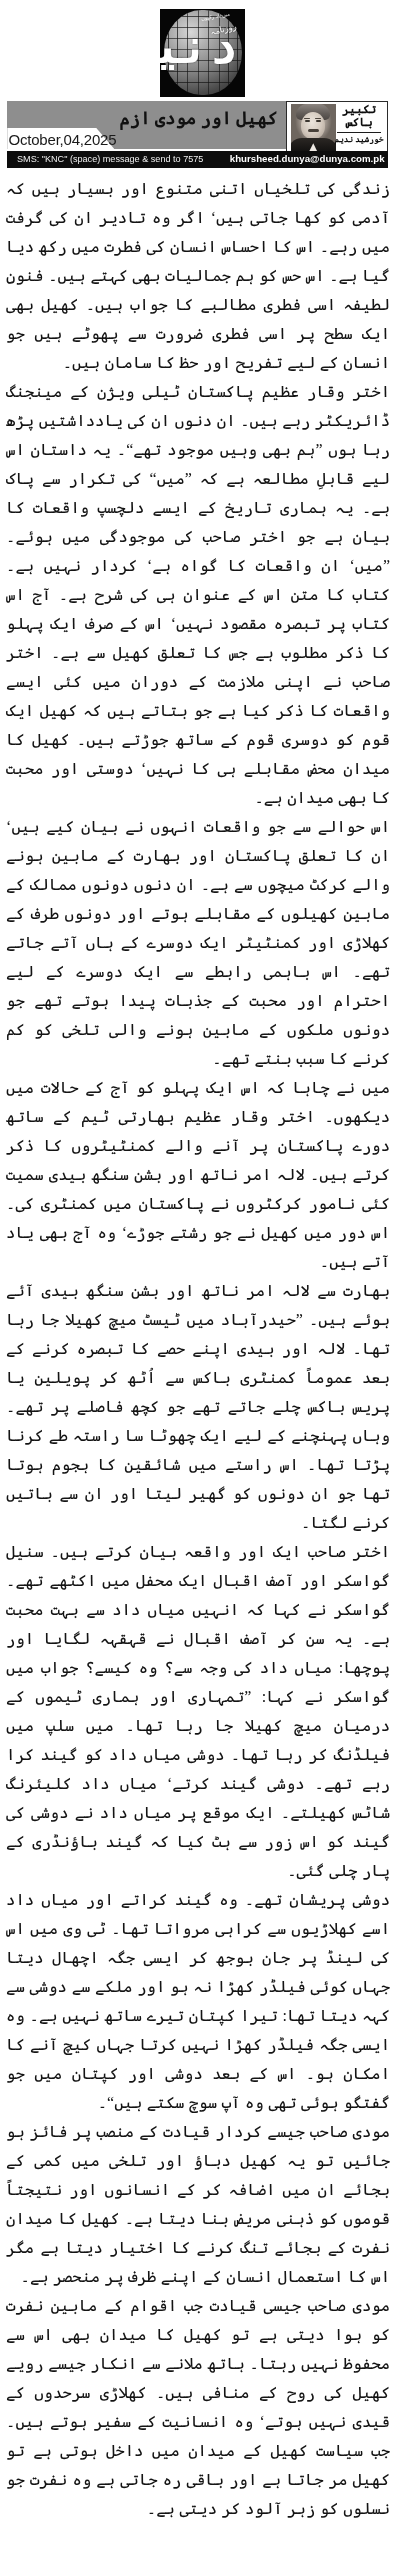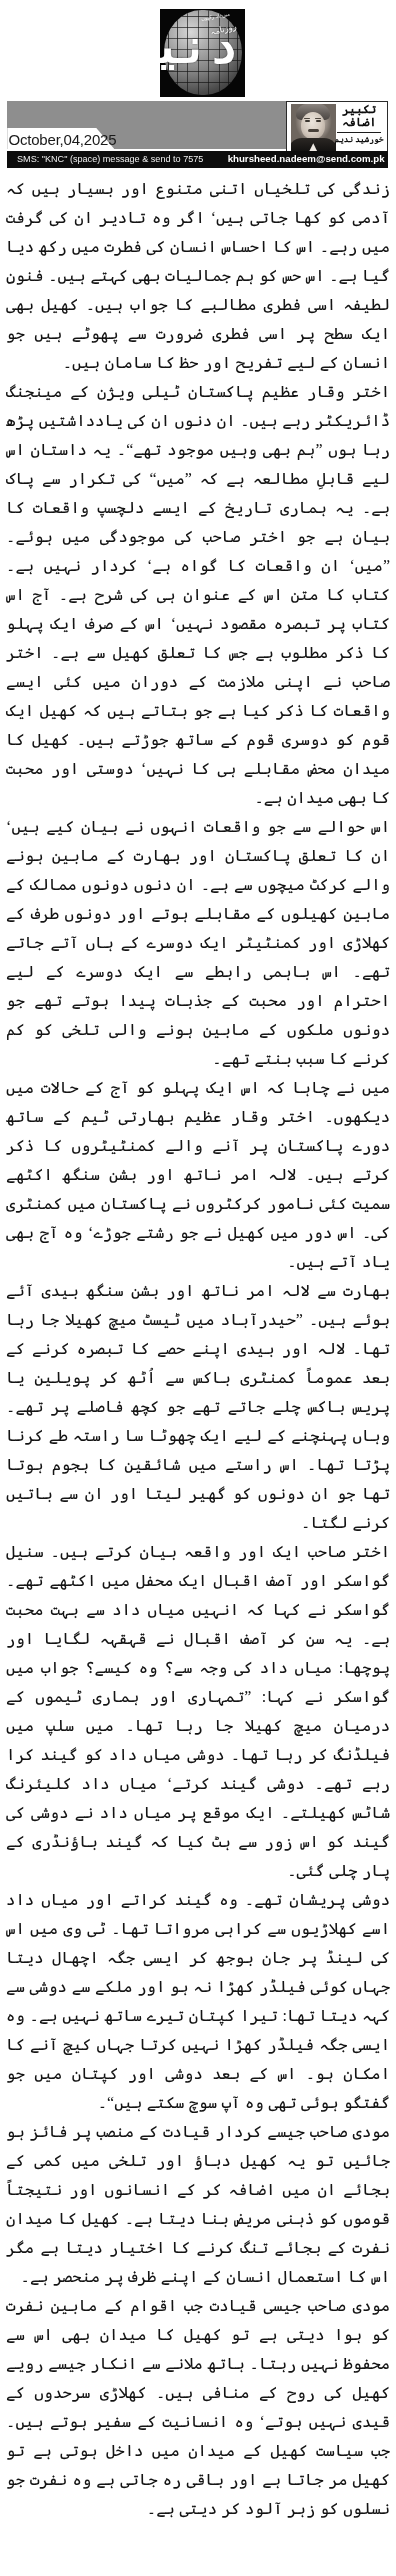--- a/index.html
+++ b/index.html
@@ -284,53 +284,54 @@
     <div class="globe"></div>
     <div class="logo-brand">
       <div class="tiny">میں یاد رکھوں</div>
       <div class="small">روزنامہ</div>
       <div class="big">دنیا</div>
     </div>
   </div>
 </div>
 
 <div class="header-band">
+  <div class="article-title">کھیل اور مودی ازم</div>
   <div class="date-notch"></div>
   <div class="date-text">October,04,2025</div>
 </div>
 
 <div class="author-block">
   <div class="author-photo">
     <div class="hair"></div>
     <div class="face"></div>
     <div class="brow l"></div>
     <div class="brow r"></div>
     <div class="eye l"></div>
     <div class="eye r"></div>
     <div class="mustache"></div>
     <div class="suit"></div>
     <div class="collar"></div>
   </div>
   <div class="col-meta">
     <div class="col-name">تکبیر</div>
-    <div class="col-name l2">اضافہ</div>
+    <div class="col-name l2">باکس</div>
     <div class="col-rule"></div>
     <div class="author-name">خورشید ندیم</div>
   </div>
 </div>
 
 <div class="contact-bar">
   <div class="sms-text">SMS: "KNC" (space) message &amp; send to 7575</div>
-  <div class="email-text">khursheed.nadeem@send.com.pk</div>
+  <div class="email-text">khursheed.dunya@dunya.com.pk</div>
 </div>
 
 <div class="article-body" id="article-body">
     <p>زندگی کی تلخیاں اتنی متنوع اور بسیار ہیں کہ آدمی کو کھا جاتی ہیں‘ اگر وہ تادیر ان کی گرفت میں رہے۔ اس کا احساس انسان کی فطرت میں رکھ دیا گیا ہے۔ اس حس کو ہم جمالیات بھی کہتے ہیں۔ فنونِ لطیفہ اسی فطری مطالبے کا جواب ہیں۔ کھیل بھی ایک سطح پر اسی فطری ضرورت سے پھوٹے ہیں جو انسان کے لیے تفریح اور حظ کا سامان ہیں۔</p>
     <p>اختر وقار عظیم پاکستان ٹیلی ویژن کے مینجنگ ڈائریکٹر رہے ہیں۔ ان دنوں ان کی یادداشتیں پڑھ رہا ہوں ”ہم بھی وہیں موجود تھے“۔ یہ داستان اس لیے قابلِ مطالعہ ہے کہ ”میں“ کی تکرار سے پاک ہے۔ یہ ہماری تاریخ کے ایسے دلچسپ واقعات کا بیان ہے جو اختر صاحب کی موجودگی میں ہوئے۔ ”میں‘ ان واقعات کا گواہ ہے‘ کردار نہیں ہے۔ کتاب کا متن اس کے عنوان ہی کی شرح ہے۔ آج اس کتاب پر تبصرہ مقصود نہیں‘ اس کے صرف ایک پہلو کا ذکر مطلوب ہے جس کا تعلق کھیل سے ہے۔ اختر صاحب نے اپنی ملازمت کے دوران میں کئی ایسے واقعات کا ذکر کیا ہے جو بتاتے ہیں کہ کھیل ایک قوم کو دوسری قوم کے ساتھ جوڑتے ہیں۔ کھیل کا میدان محض مقابلے ہی کا نہیں‘ دوستی اور محبت کا بھی میدان ہے۔</p>
     <p>اس حوالے سے جو واقعات انہوں نے بیان کیے ہیں‘ ان کا تعلق پاکستان اور بھارت کے مابین ہونے والے کرکٹ میچوں سے ہے۔ ان دنوں دونوں ممالک کے مابین کھیلوں کے مقابلے ہوتے اور دونوں طرف کے کھلاڑی اور کمنٹیٹر ایک دوسرے کے ہاں آتے جاتے تھے۔ اس باہمی رابطے سے ایک دوسرے کے لیے احترام اور محبت کے جذبات پیدا ہوتے تھے جو دونوں ملکوں کے مابین ہونے والی تلخی کو کم کرنے کا سبب بنتے تھے۔</p>
-    <p>میں نے چاہا کہ اس ایک پہلو کو آج کے حالات میں دیکھوں۔ اختر وقار عظیم بھارتی ٹیم کے ساتھ دورے پاکستان پر آنے والے کمنٹیٹروں کا ذکر کرتے ہیں۔ لالہ امر ناتھ اور بشن سنگھ اکٹھے سمیت کئی نامور کرکٹروں نے پاکستان میں کمنٹری کی۔ اس دور میں کھیل نے جو رشتے جوڑے‘ وہ آج بھی یاد آتے ہیں۔</p>
+    <p>میں نے چاہا کہ اس ایک پہلو کو آج کے حالات میں دیکھوں۔ اختر وقار عظیم بھارتی ٹیم کے ساتھ دورے پاکستان پر آنے والے کمنٹیٹروں کا ذکر کرتے ہیں۔ لالہ امر ناتھ اور بشن سنگھ بیدی سمیت کئی نامور کرکٹروں نے پاکستان میں کمنٹری کی۔ اس دور میں کھیل نے جو رشتے جوڑے‘ وہ آج بھی یاد آتے ہیں۔</p>
     <p>بھارت سے لالہ امر ناتھ اور بشن سنگھ بیدی آئے ہوئے ہیں۔ ”حیدرآباد میں ٹیسٹ میچ کھیلا جا رہا تھا۔ لالہ اور بیدی اپنے حصے کا تبصرہ کرنے کے بعد عموماً کمنٹری باکس سے اُٹھ کر پویلین یا پریس باکس چلے جاتے تھے جو کچھ فاصلے پر تھے۔ وہاں پہنچنے کے لیے ایک چھوٹا سا راستہ طے کرنا پڑتا تھا۔ اس راستے میں شائقین کا ہجوم ہوتا تھا جو ان دونوں کو گھیر لیتا اور ان سے باتیں کرنے لگتا۔</p>
     <p>اختر صاحب ایک اور واقعہ بیان کرتے ہیں۔ سنیل گواسکر اور آصف اقبال ایک محفل میں اکٹھے تھے۔ گواسکر نے کہا کہ انہیں میاں داد سے بہت محبت ہے۔ یہ سن کر آصف اقبال نے قہقہہ لگایا اور پوچھا: میاں داد کی وجہ سے؟ وہ کیسے؟ جواب میں گواسکر نے کہا: ”تمہاری اور ہماری ٹیموں کے درمیان میچ کھیلا جا رہا تھا۔ میں سلپ میں فیلڈنگ کر رہا تھا۔ دوشی میاں داد کو گیند کرا رہے تھے۔ دوشی گیند کرتے‘ میاں داد کلیئرنگ شاٹس کھیلتے۔ ایک موقع پر میاں داد نے دوشی کی گیند کو اس زور سے ہٹ کیا کہ گیند باؤنڈری کے پار چلی گئی۔</p>
     <p>دوشی پریشان تھے۔ وہ گیند کراتے اور میاں داد اسے کھلاڑیوں سے کراہی مرواتا تھا۔ ٹی وی میں اس کی لینڈ پر جان بوجھ کر ایسی جگہ اچھال دیتا جہاں کوئی فیلڈر کھڑا نہ ہو اور ملکے سے دوشی سے کہہ دیتا تھا: تیرا کپتان تیرے ساتھ نہیں ہے۔ وہ ایسی جگہ فیلڈر کھڑا نہیں کرتا جہاں کیچ آنے کا امکان ہو۔ اس کے بعد دوشی اور کپتان میں جو گفتگو ہوئی تھی وہ آپ سوچ سکتے ہیں“۔</p>
     <p>مودی صاحب جیسے کردار قیادت کے منصب پر فائز ہو جائیں تو یہ کھیل دباؤ اور تلخی میں کمی کے بجائے ان میں اضافہ کر کے انسانوں اور نتیجتاً قوموں کو ذہنی مریض بنا دیتا ہے۔ کھیل کا میدان نفرت کے بجائے تنگ کرنے کا اختیار دیتا ہے مگر اس کا استعمال انسان کے اپنے ظرف پر منحصر ہے۔</p>
     <p>مودی صاحب جیسی قیادت جب اقوام کے مابین نفرت کو ہوا دیتی ہے تو کھیل کا میدان بھی اس سے محفوظ نہیں رہتا۔ ہاتھ ملانے سے انکار جیسے رویے کھیل کی روح کے منافی ہیں۔ کھلاڑی سرحدوں کے قیدی نہیں ہوتے‘ وہ انسانیت کے سفیر ہوتے ہیں۔ جب سیاست کھیل کے میدان میں داخل ہوتی ہے تو کھیل مر جاتا ہے اور باقی رہ جاتی ہے وہ نفرت جو نسلوں کو زہر آلود کر دیتی ہے۔</p>
   </div>
 
 
 </body></html>

